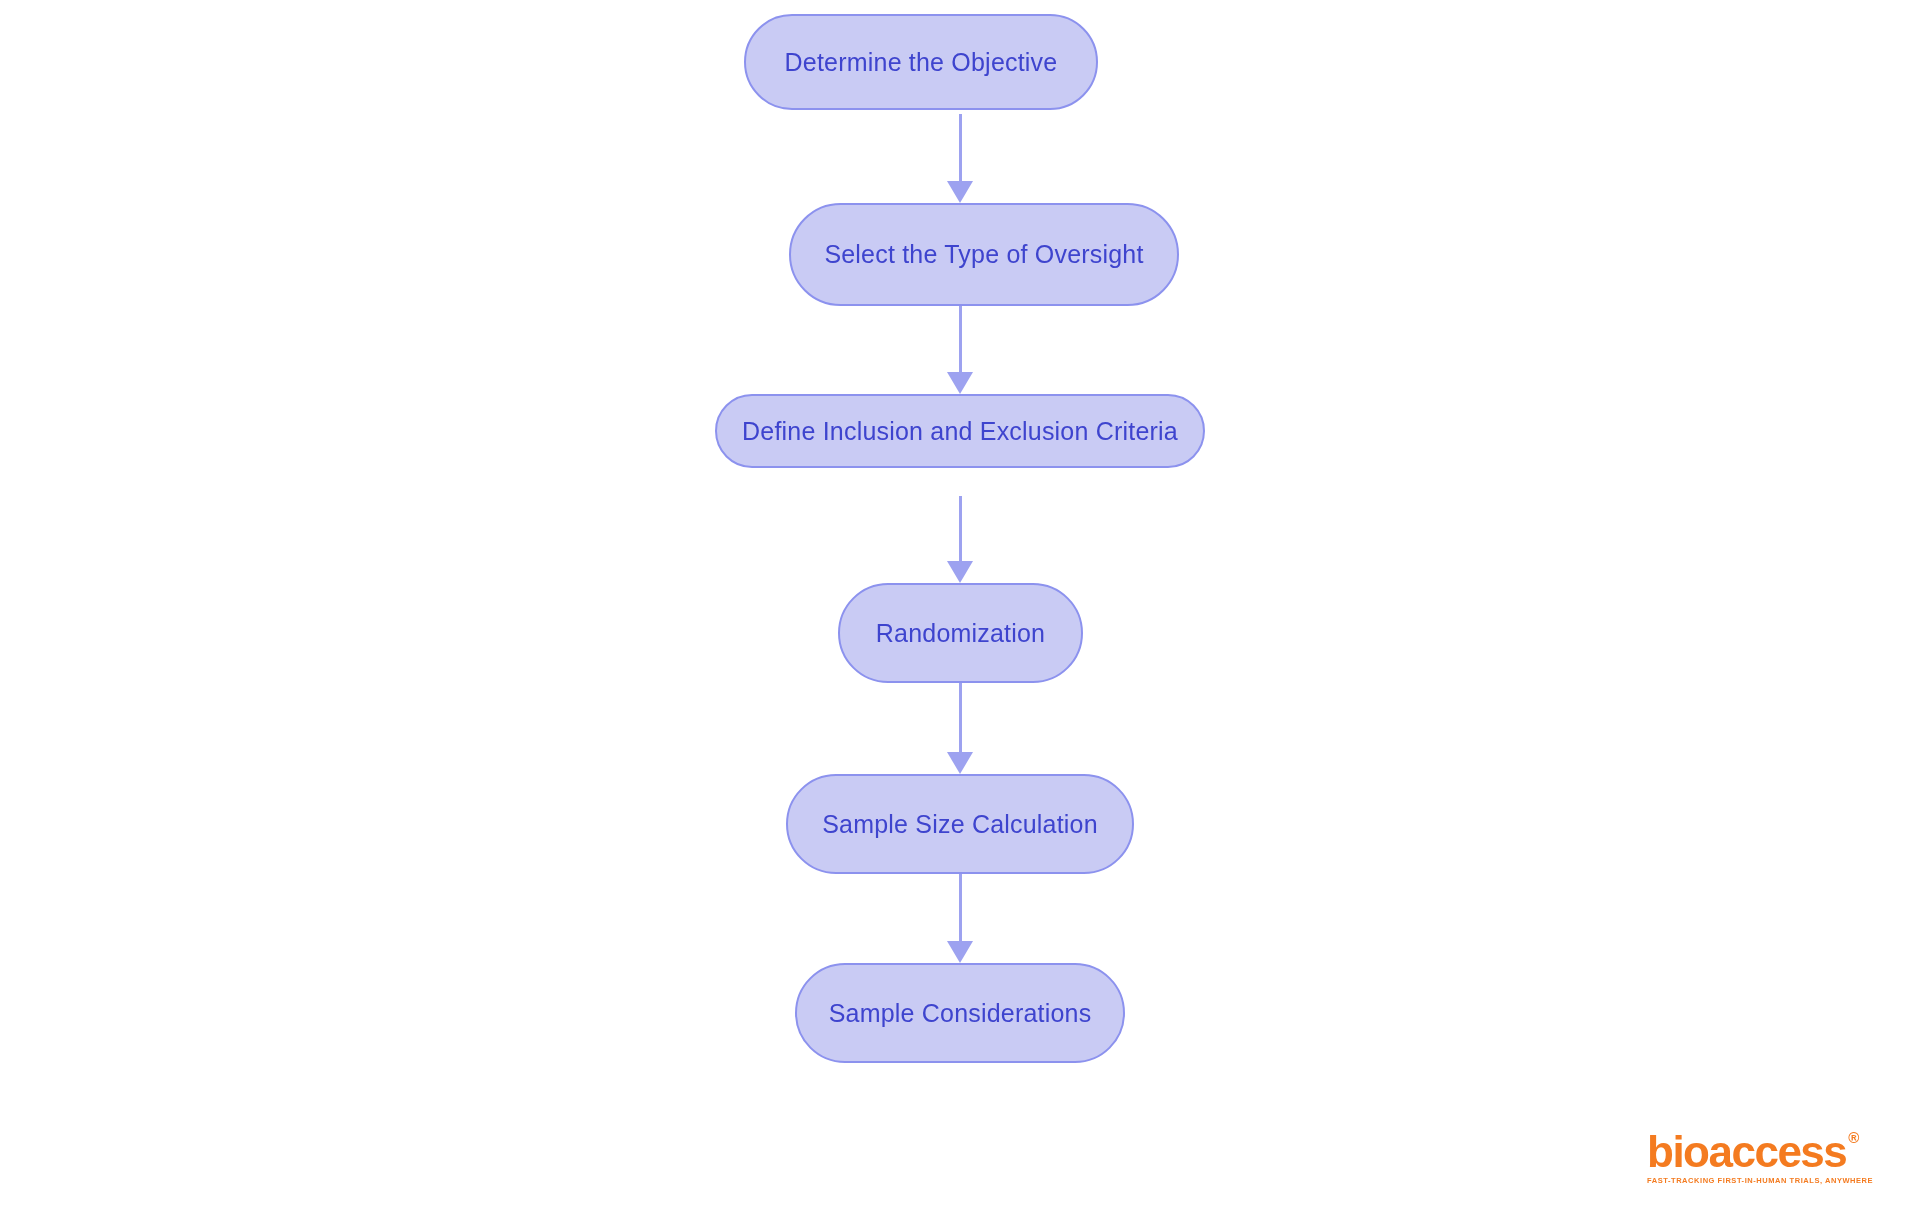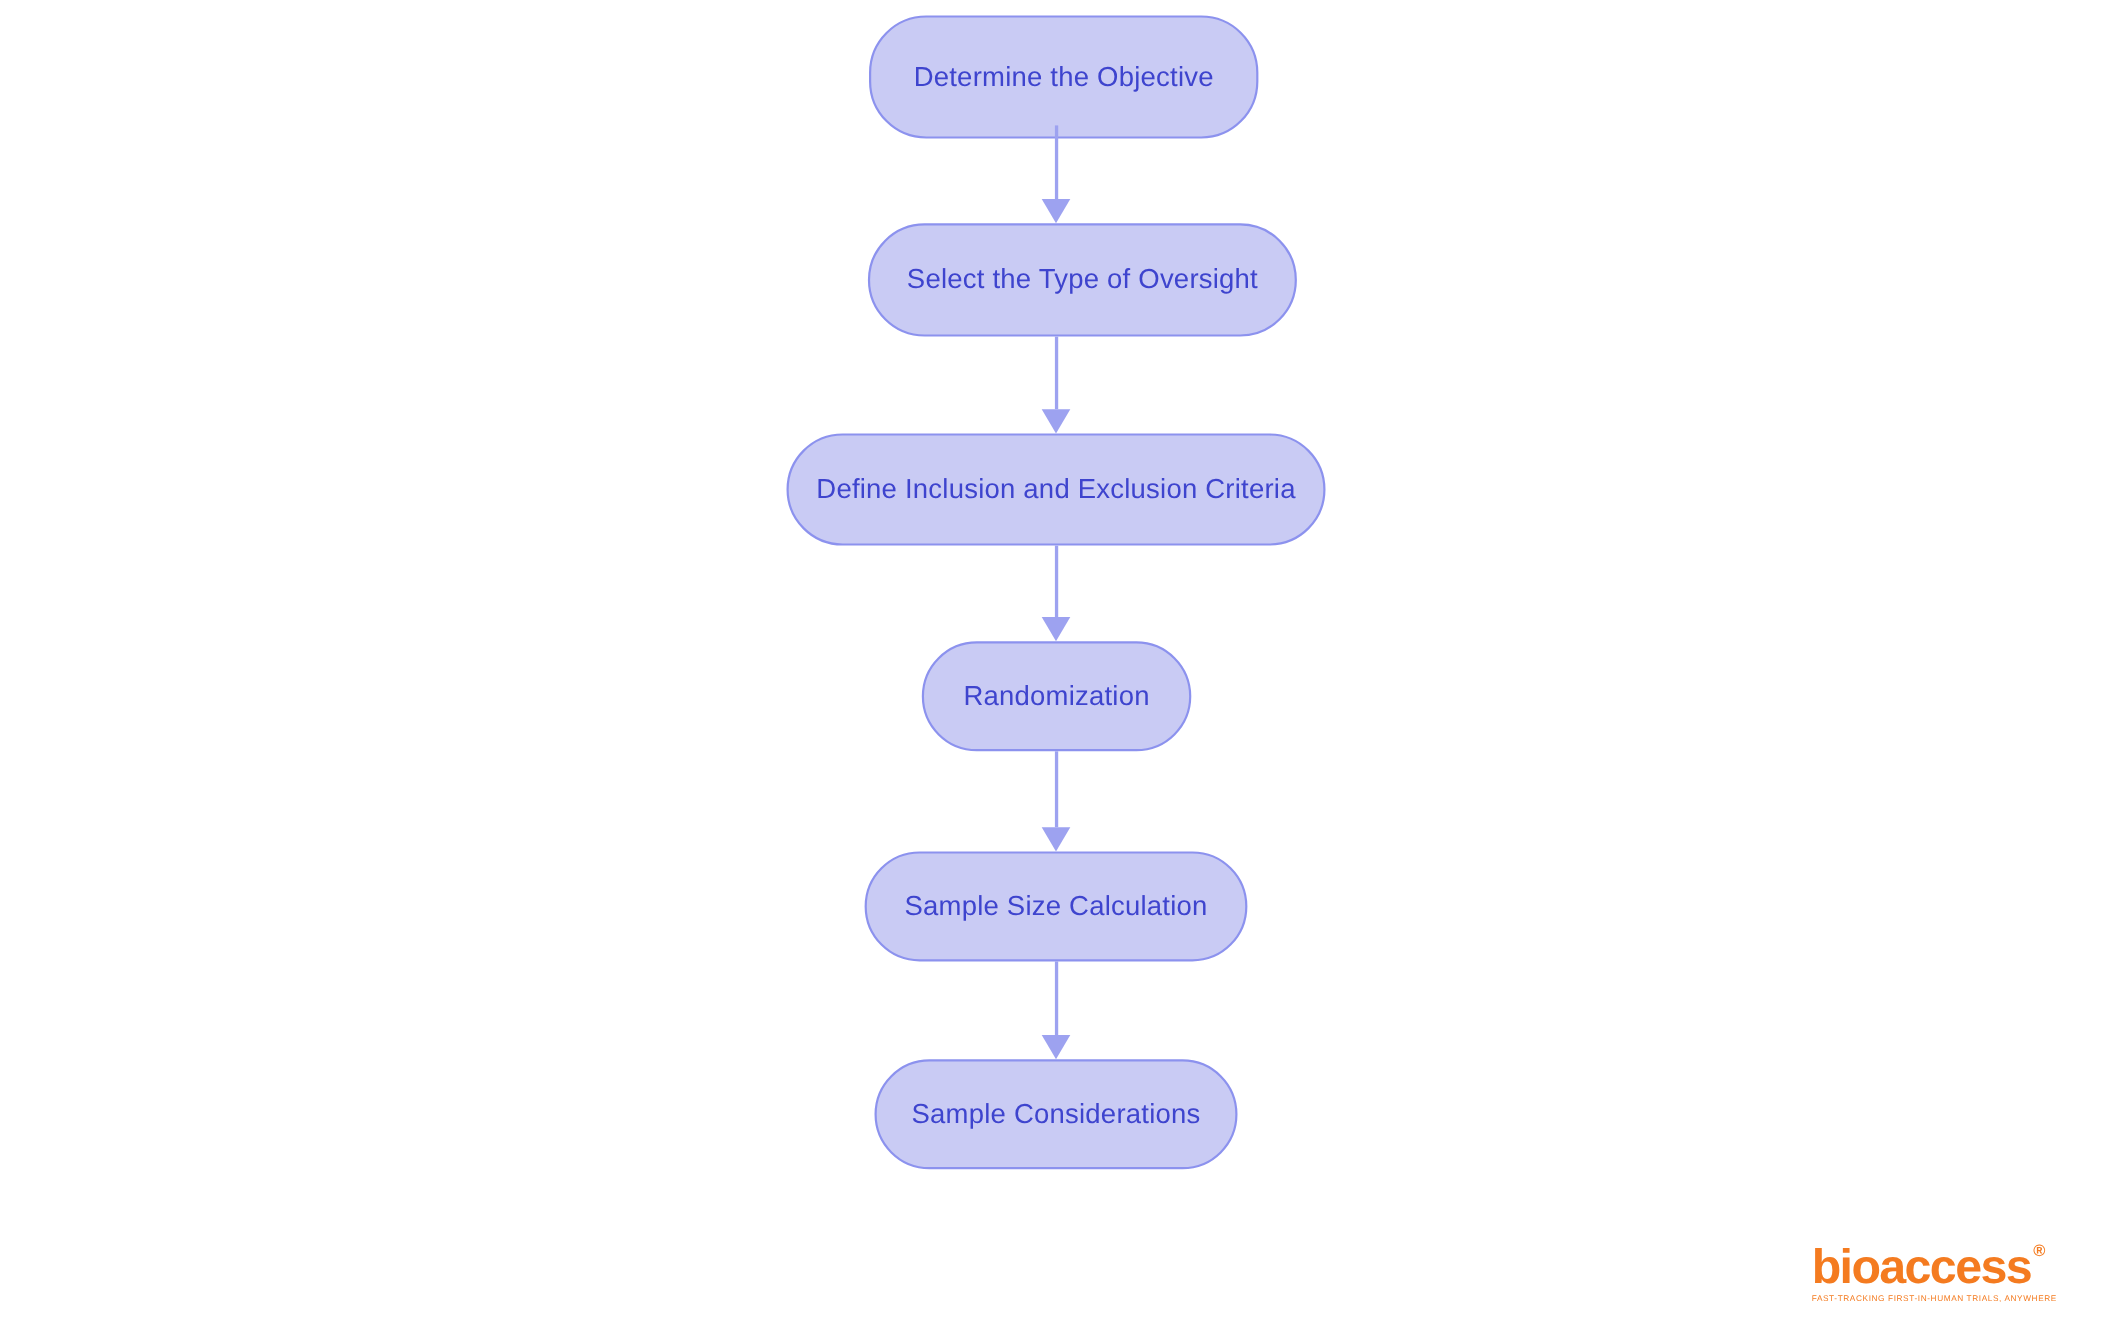--- a/index.html
+++ b/index.html
@@ -18,23 +18,23 @@
     border: 2px solid var(--node-border, #8c92ee);
     border-radius: 52px;
     display: flex; align-items: center; justify-content: center;
   }
   .node-label {
     color: var(--node-text, #3e44ce);
     font-size: 25px;
     letter-spacing: 0.2px;
     white-space: nowrap;
   }
-  .n1 { left: 790px; top: 14px;  width: 354px; height: 112px; }
+  .n1 { left: 744px; top: 14px;  width: 354px; height: 96px; }
   .n2 { left: 789px; top: 203px; width: 390px; height: 103px; }
-  .n3 { left: 715px; top: 394px; width: 490px; height: 102px; }
+  .n3 { left: 715px; top: 394px; width: 490px; height: 74px; }
   .n4 { left: 838px; top: 583px; width: 245px; height: 100px; }
   .n5 { left: 786px; top: 774px; width: 348px; height: 100px; text-align: center; }
   .n6 { left: 795px; top: 963px; width: 330px; height: 100px; }
 
   
   .arrow {
     position: absolute;
     left: 947px; width: 26px;
     display: flex; flex-direction: column; align-items: center;
   }
@@ -59,21 +59,21 @@
     font-size: 44px; font-weight: bold;
     letter-spacing: -1.5px; line-height: 0.9;
   }
   .logo-reg {
     color: var(--brand-orange, #f47b20);
     font-size: 15px; font-weight: bold;
     margin-left: 2px; margin-top: -2px;
   }
   .logo-tagline {
     color: var(--brand-orange, #f47b20);
-    font-size: 7.5px; font-weight: normal;
+    font-size: 7.5px; font-weight: bold;
     letter-spacing: 0.55px;
     margin-top: 4px;
     white-space: nowrap;
   }
 </style>
 </head>
 <body>
 
 <div class="canvas">
 

